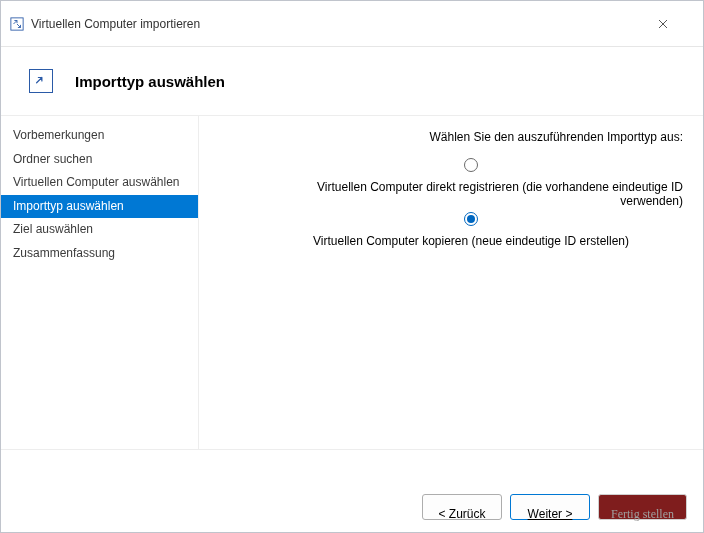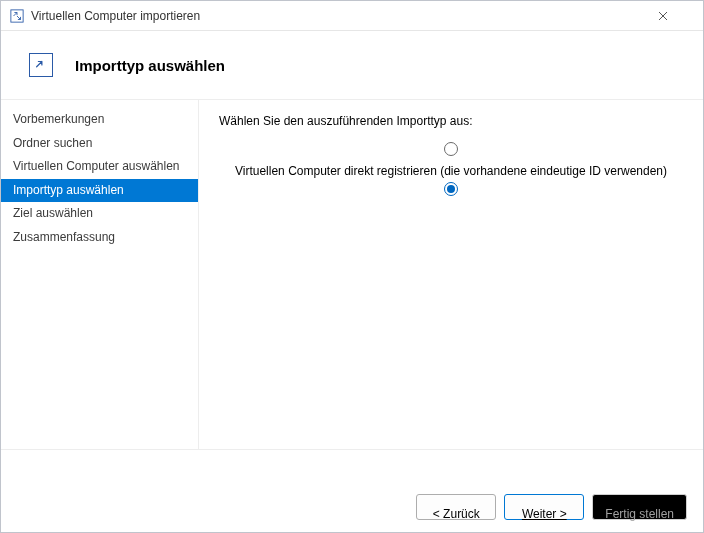--- a/index.html
+++ b/index.html
@@ -15,21 +15,21 @@
   }
   .window {
     width: 704px;
     height: 533px;
     border: 1px solid #c0c4cc;
     display: flex;
     flex-direction: column;
     background: #fff;
   }
   .titlebar {
-    height: 30px;
+    height: 46px;
     display: flex;
     align-items: center;
     padding: 0 20px 0 8px;
     background: #fff;
     border-bottom: 1px solid #e6e6e6;
   }
   .titlebar .app-icon {
     width: 16px; height: 16px;
     margin-right: 6px;
     display: flex; align-items: center; justify-content: center;
@@ -62,20 +62,21 @@
     margin: 0;
     font-size: 15px;
     font-weight: 700;
     color: #000;
   }
 
   .body {
     flex: 1;
     display: flex;
     overflow: hidden;
+    gap: 40px;
   }
   .sidebar {
     width: 198px;
     border-right: 1px solid #ededed;
     padding: 8px 0;
   }
   .sidebar-item {
     padding: 4px 12px;
     font-size: 12px;
     color: #3b3b3b;
@@ -83,20 +84,21 @@
     cursor: default;
   }
   .sidebar-item.selected {
     background: #0078d4;
     color: #fff;
   }
 
   .content {
     flex: 1;
     padding: 14px 20px;
+    text-align: right;
   }
   .content .prompt {
     margin: 0 0 12px 0;
     font-size: 12px;
   }
   .radio-row {
     display: flex;
     align-items: center;
     gap: 8px;
     padding: 2px 0;
@@ -143,21 +145,22 @@
     cursor: default;
     margin-top: 32px;
   }
   .btn.primary {
     border-color: #0078d4;
     text-decoration: underline;
   }
   .btn:disabled {
     color: #a0a0a0;
     border-color: #d0d0d0;
-    background: #000000;
+    background: #7f1d1d;
+    font-family: Liberation Serif, serif;
   }
 </style>
 </head>
 <body>
 
 <div class="window">
 
   <div class="titlebar">
     <span class="app-icon">
       <svg width="14" height="14" viewBox="0 0 16 16">
@@ -196,20 +199,21 @@
       <p class="prompt">Wählen Sie den auszuführenden Importtyp aus:</p>
 
       <div class="radio-row">
         <span class="radio-outer"></span>
         <span>Virtuellen Computer direkt registrieren (die vorhandene eindeutige ID verwenden)</span>
       </div>
       <div class="radio-row selected">
         <span class="radio-outer">
             <span class="radio-inner"></span>
           </span>
+        <span>Virtuellen Computer kopieren (neue eindeutige ID erstellen)</span>
       </div>
     </div>
   </div>
 
   <div class="footer">
     <button class="btn">&lt; Zurück</button>
     <button class="btn primary">Weiter &gt;</button>
     <button class="btn" disabled="">Fertig stellen</button>
   </div>
 

